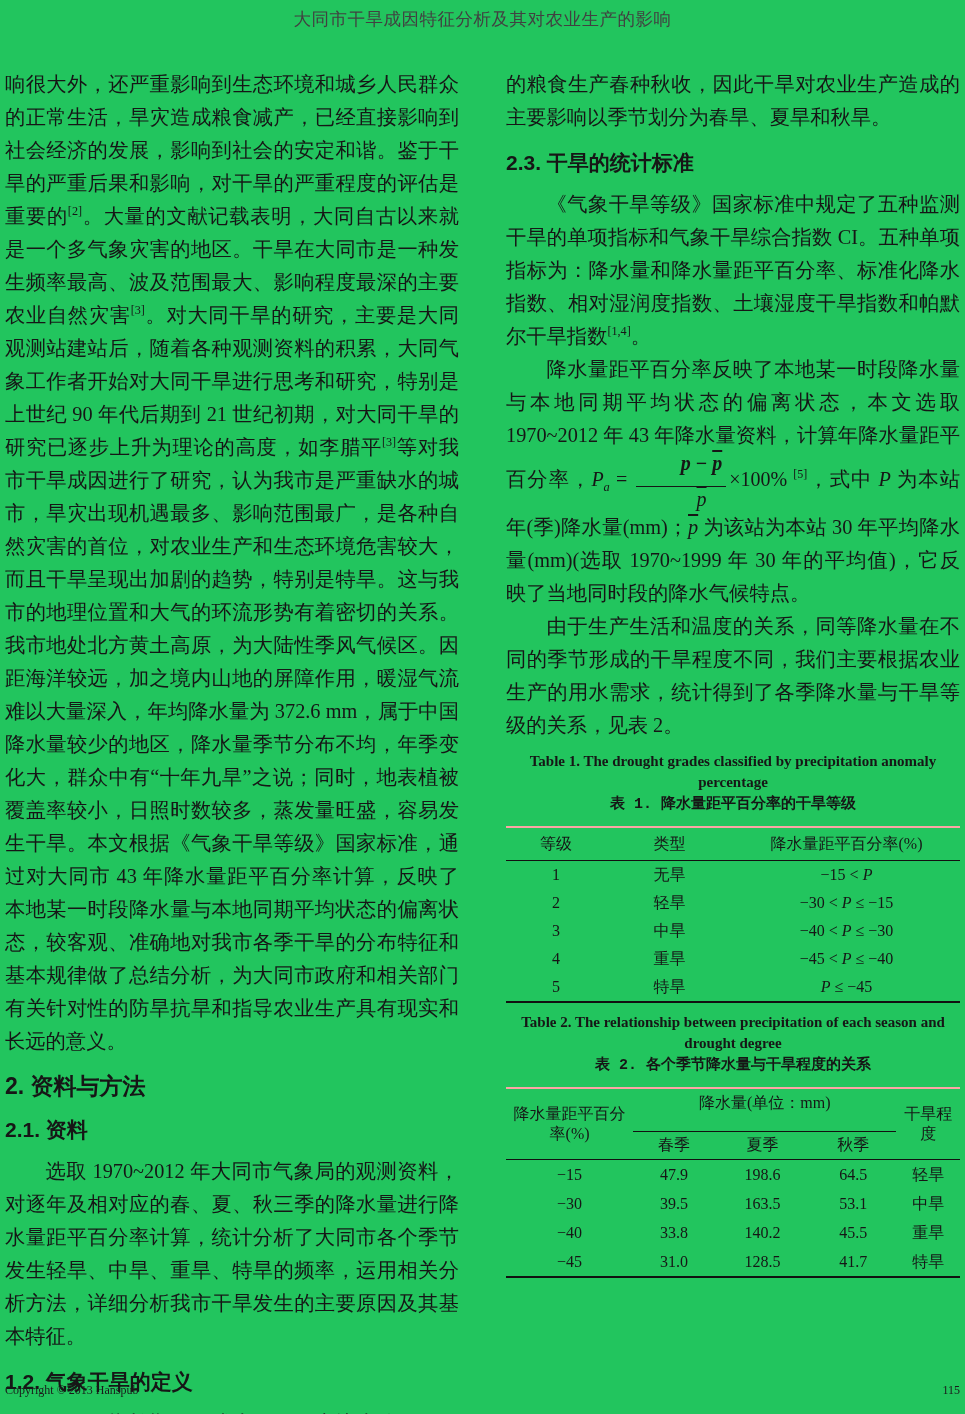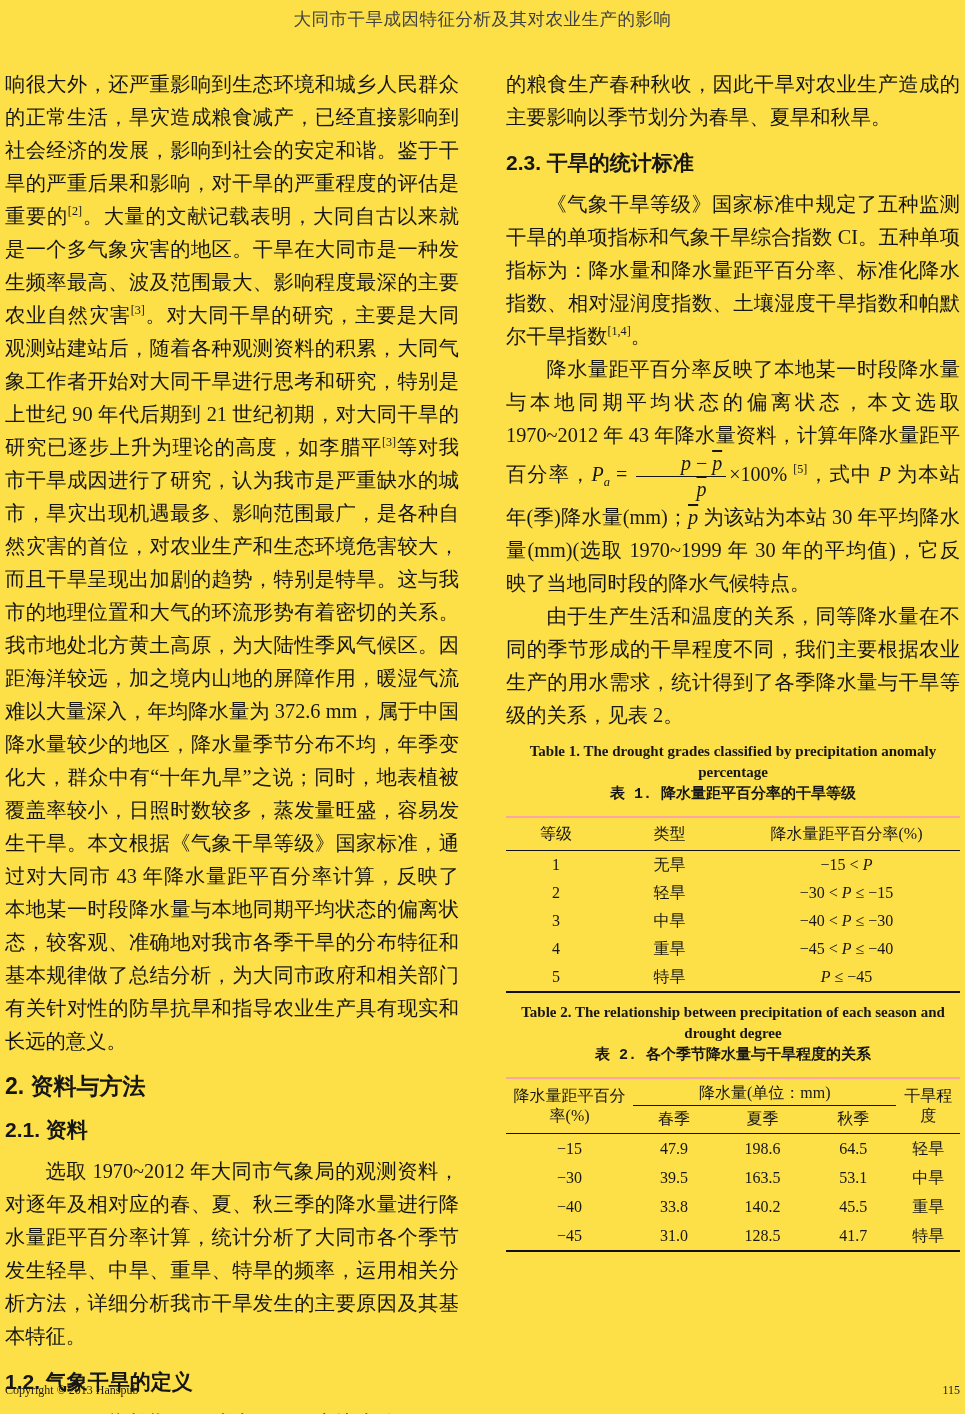--- a/index.html
+++ b/index.html
@@ -1,18 +1,18 @@
 <!DOCTYPE html>
 <html><head>
 <meta charset="utf-8">
 <style>
   * { box-sizing: border-box; }
   html,body { margin:0; padding:0; background:#ffffff; }
   body { width:965px; font-family:"Liberation Serif","DejaVu Serif",serif; color:#161616; }
-  .page { position:relative; width:965px; height:1414px; overflow:hidden; background:#fde047; }
+  .page { position:relative; width:965px; height:1414px; overflow:hidden; background:#22c55e; }
 
   .header-title { padding-top:7px; text-align:center; font-size:17.5px; color:#414141; letter-spacing:0.5px; }
 
   .columns { display:flex; padding:0 5px; margin-top:37px; }
   .col { width:455px; font-size:20.3px; line-height:33px; text-align:justify; text-justify:inter-character; }
   .col-left { margin-right:47px; }
 
   p.body-p { margin:0; }
   p.indent { text-indent:2em; }
 
@@ -20,33 +20,33 @@
   .subsec-h { font-family:"Liberation Sans","DejaVu Sans",sans-serif; font-weight:bold; font-size:21px; line-height:28px; text-align:left; margin:15px 0 11px 0; }
 
   sup { font-size:0.60em; line-height:0; vertical-align:super; }
   i { font-style:italic; }
   i.bar { font-style:italic; text-decoration:overline; }
 
   .formula { white-space:nowrap; font-size:20px; }
   .formula .flhs { font-style:italic; }
   .formula sub { font-size:0.62em; font-style:italic; line-height:0; }
   .frac { display:inline-block; vertical-align:middle; text-align:center; line-height:1.15; margin:0 3px; }
-  .frac .num { display:block; border-bottom:1.4px solid #161616; padding:0 4px 1px 4px; }
+  .frac .num { display:block; border-bottom:1.4px solid #161616; padding:0 4px 11px 4px;font-weight:bold; }
   .frac .den { display:block; padding-top:1px; }
 
   .tcap { margin:9px 0 0 0; text-align:center; font-weight:bold; font-size:15px; line-height:21px; font-family:"Liberation Serif","DejaVu Serif",serif; }
   .tcap-zh { text-align:center; font-weight:bold; font-size:15px; line-height:24px; font-family:Liberation Mono, monospace; }
 
   table.sci { width:100%; border-collapse:collapse; margin-top:9px; font-size:16px; line-height:20px; border-top:2px solid #fca5a5; border-bottom:2px solid #111; text-align:center; }
   table.sci th, table.sci td { font-weight:normal; text-align:center; padding:4px 2px; }
   table.t1 thead th { border-bottom:1.5px solid #111; padding:6px 2px; }
   table.t1 td { padding:4px 2px; }
   table.t2 th.rspan { border-bottom:1.5px solid #111; }
   table.t2 tr.sub th { border-bottom:1.5px solid #111; }
-  table.t2 th.span-mid { border-bottom:1px solid #111; padding-bottom:2px; }
+  table.t2 th.span-mid { border-bottom:1px solid #111; padding-bottom:18px; }
   table.t2 tr.sub th { padding-top:3px; }
   table.t2 td { padding:4.5px 2px; }
   .c-t2-1 { width:28%; } .c-t2-2 { width:18%; } .c-t2-3 { width:21%; } .c-t2-4 { width:19%; } .c-t2-5 { width:14%; }
   .c-t1-1 { width:22%; } .c-t1-2 { width:28%; } .c-t1-3 { width:50%; }
 
   .footer { position:absolute; top:1383px; left:5px; right:5px; font-size:12px; color:#1a1a1a; }
   .footer .fl { float:left; }
   .footer .fr { float:right; }
 </style>
 </head>

